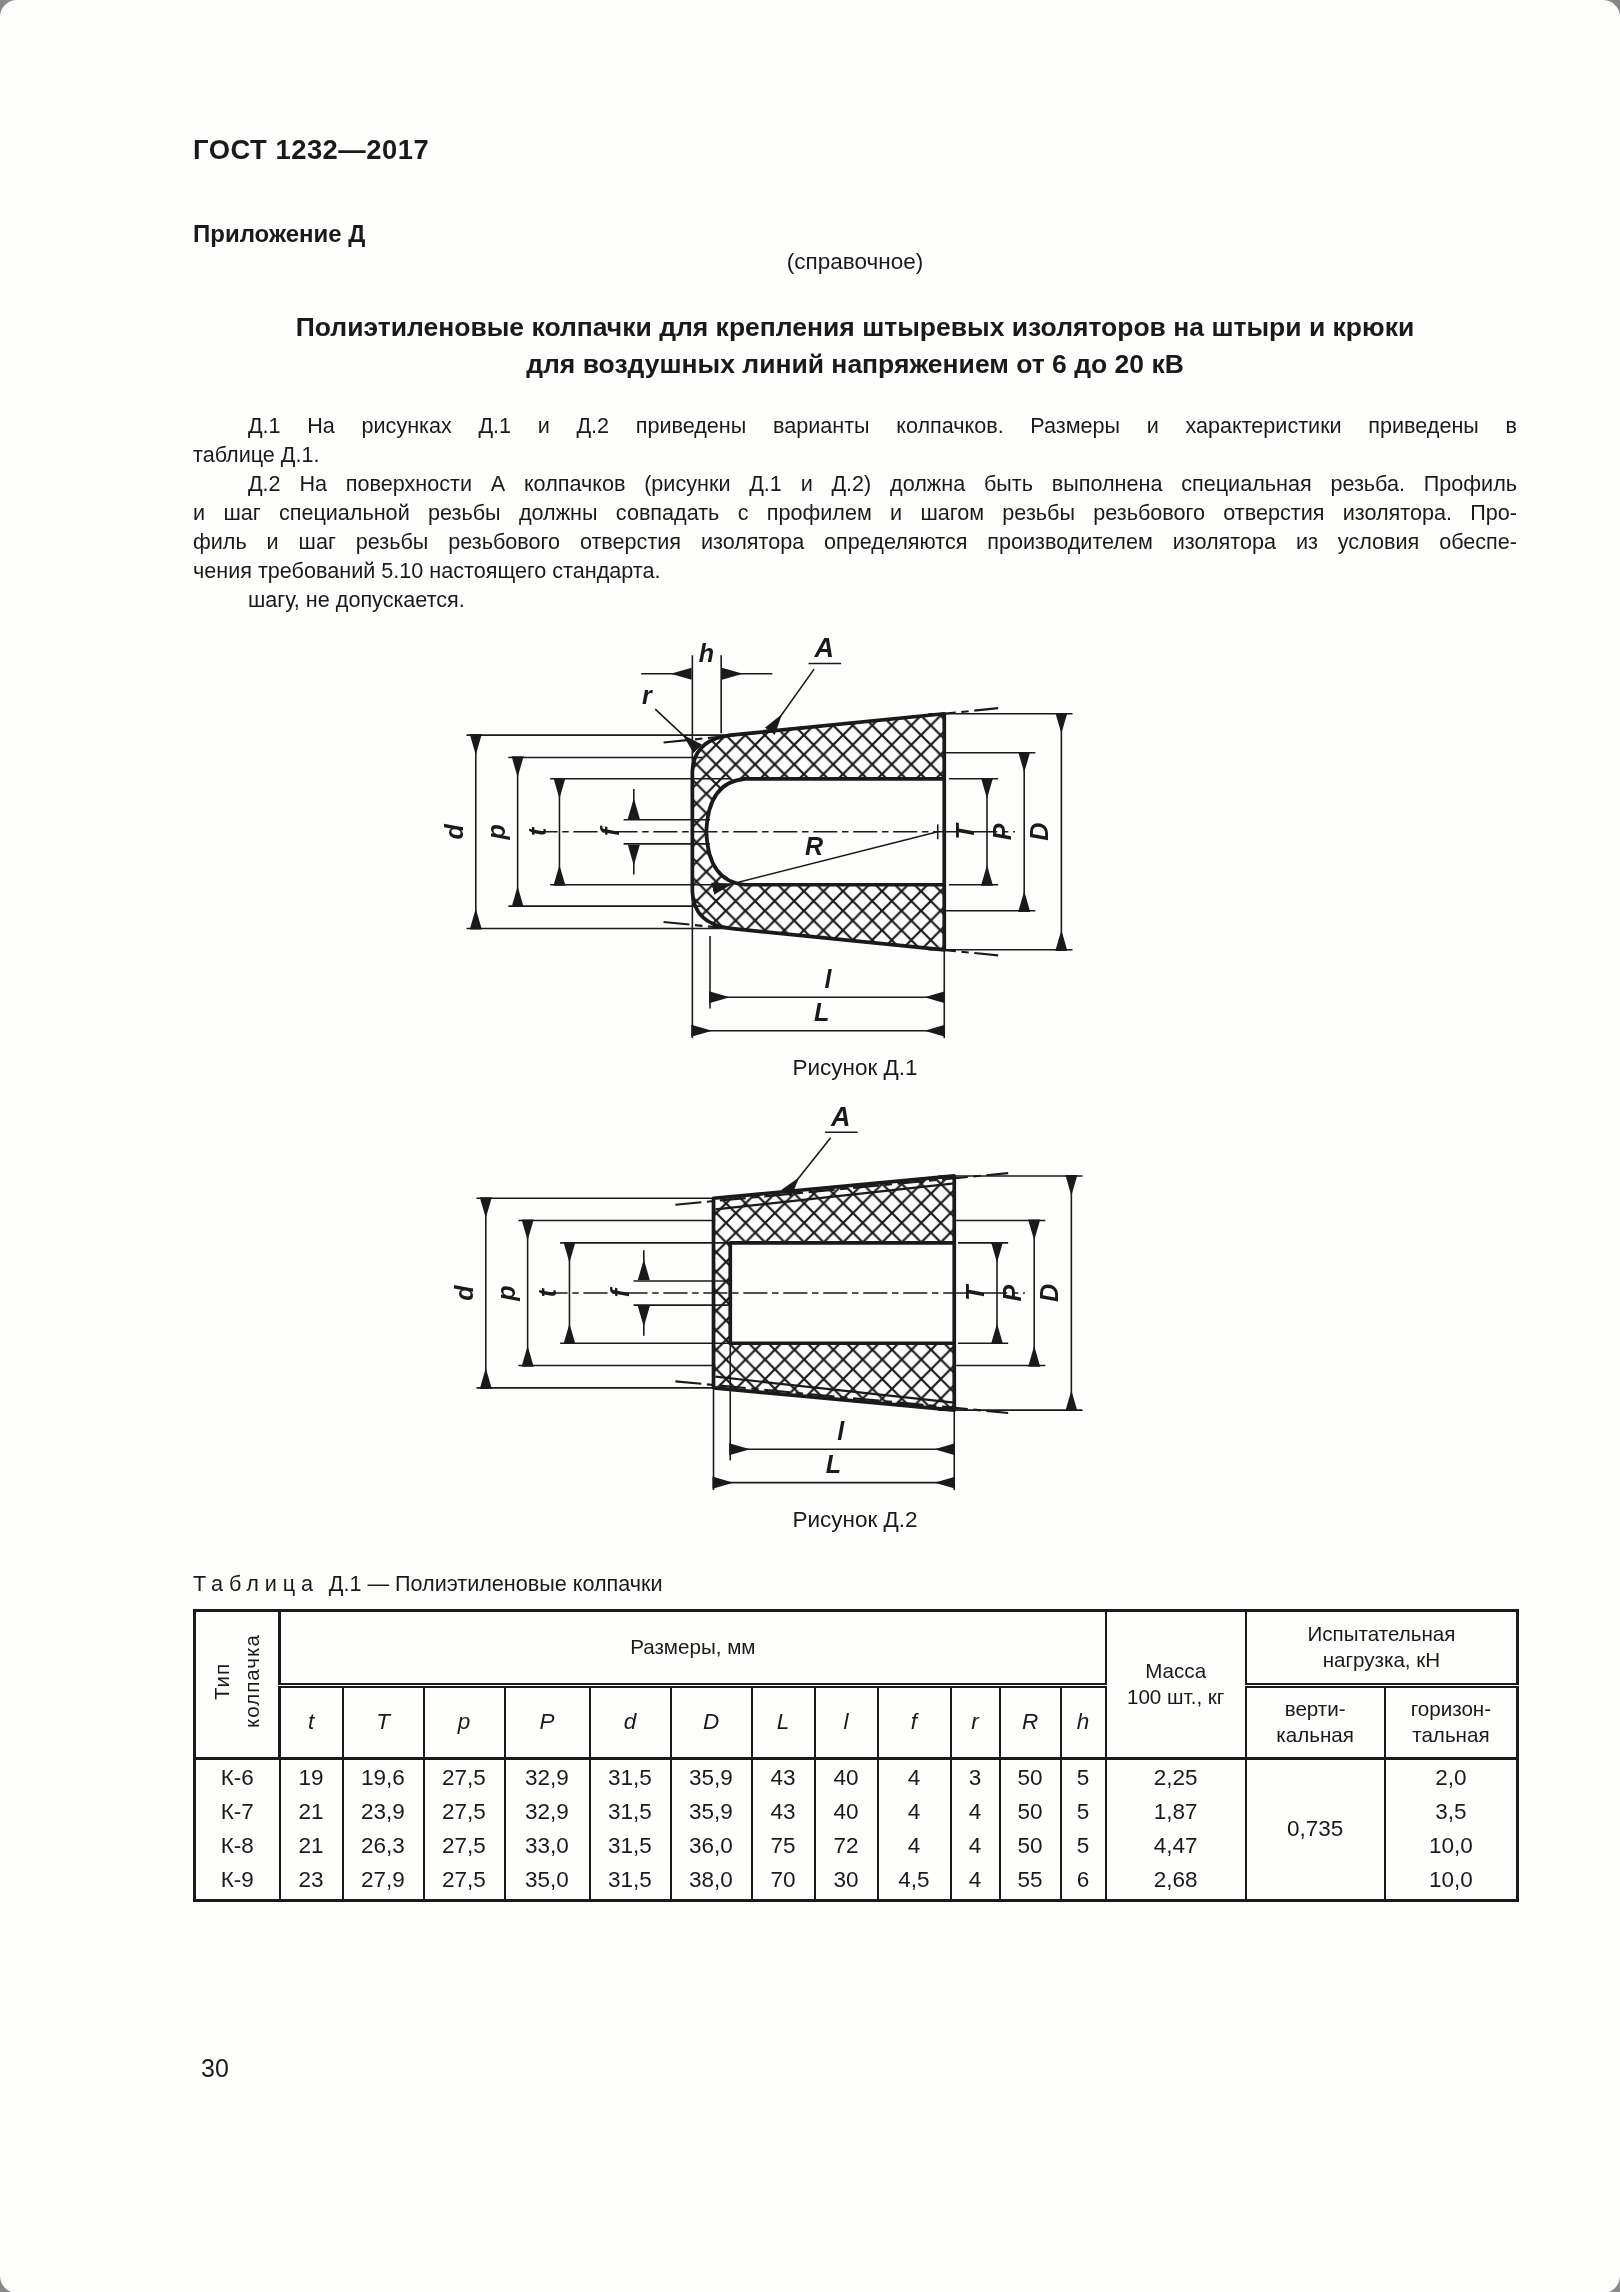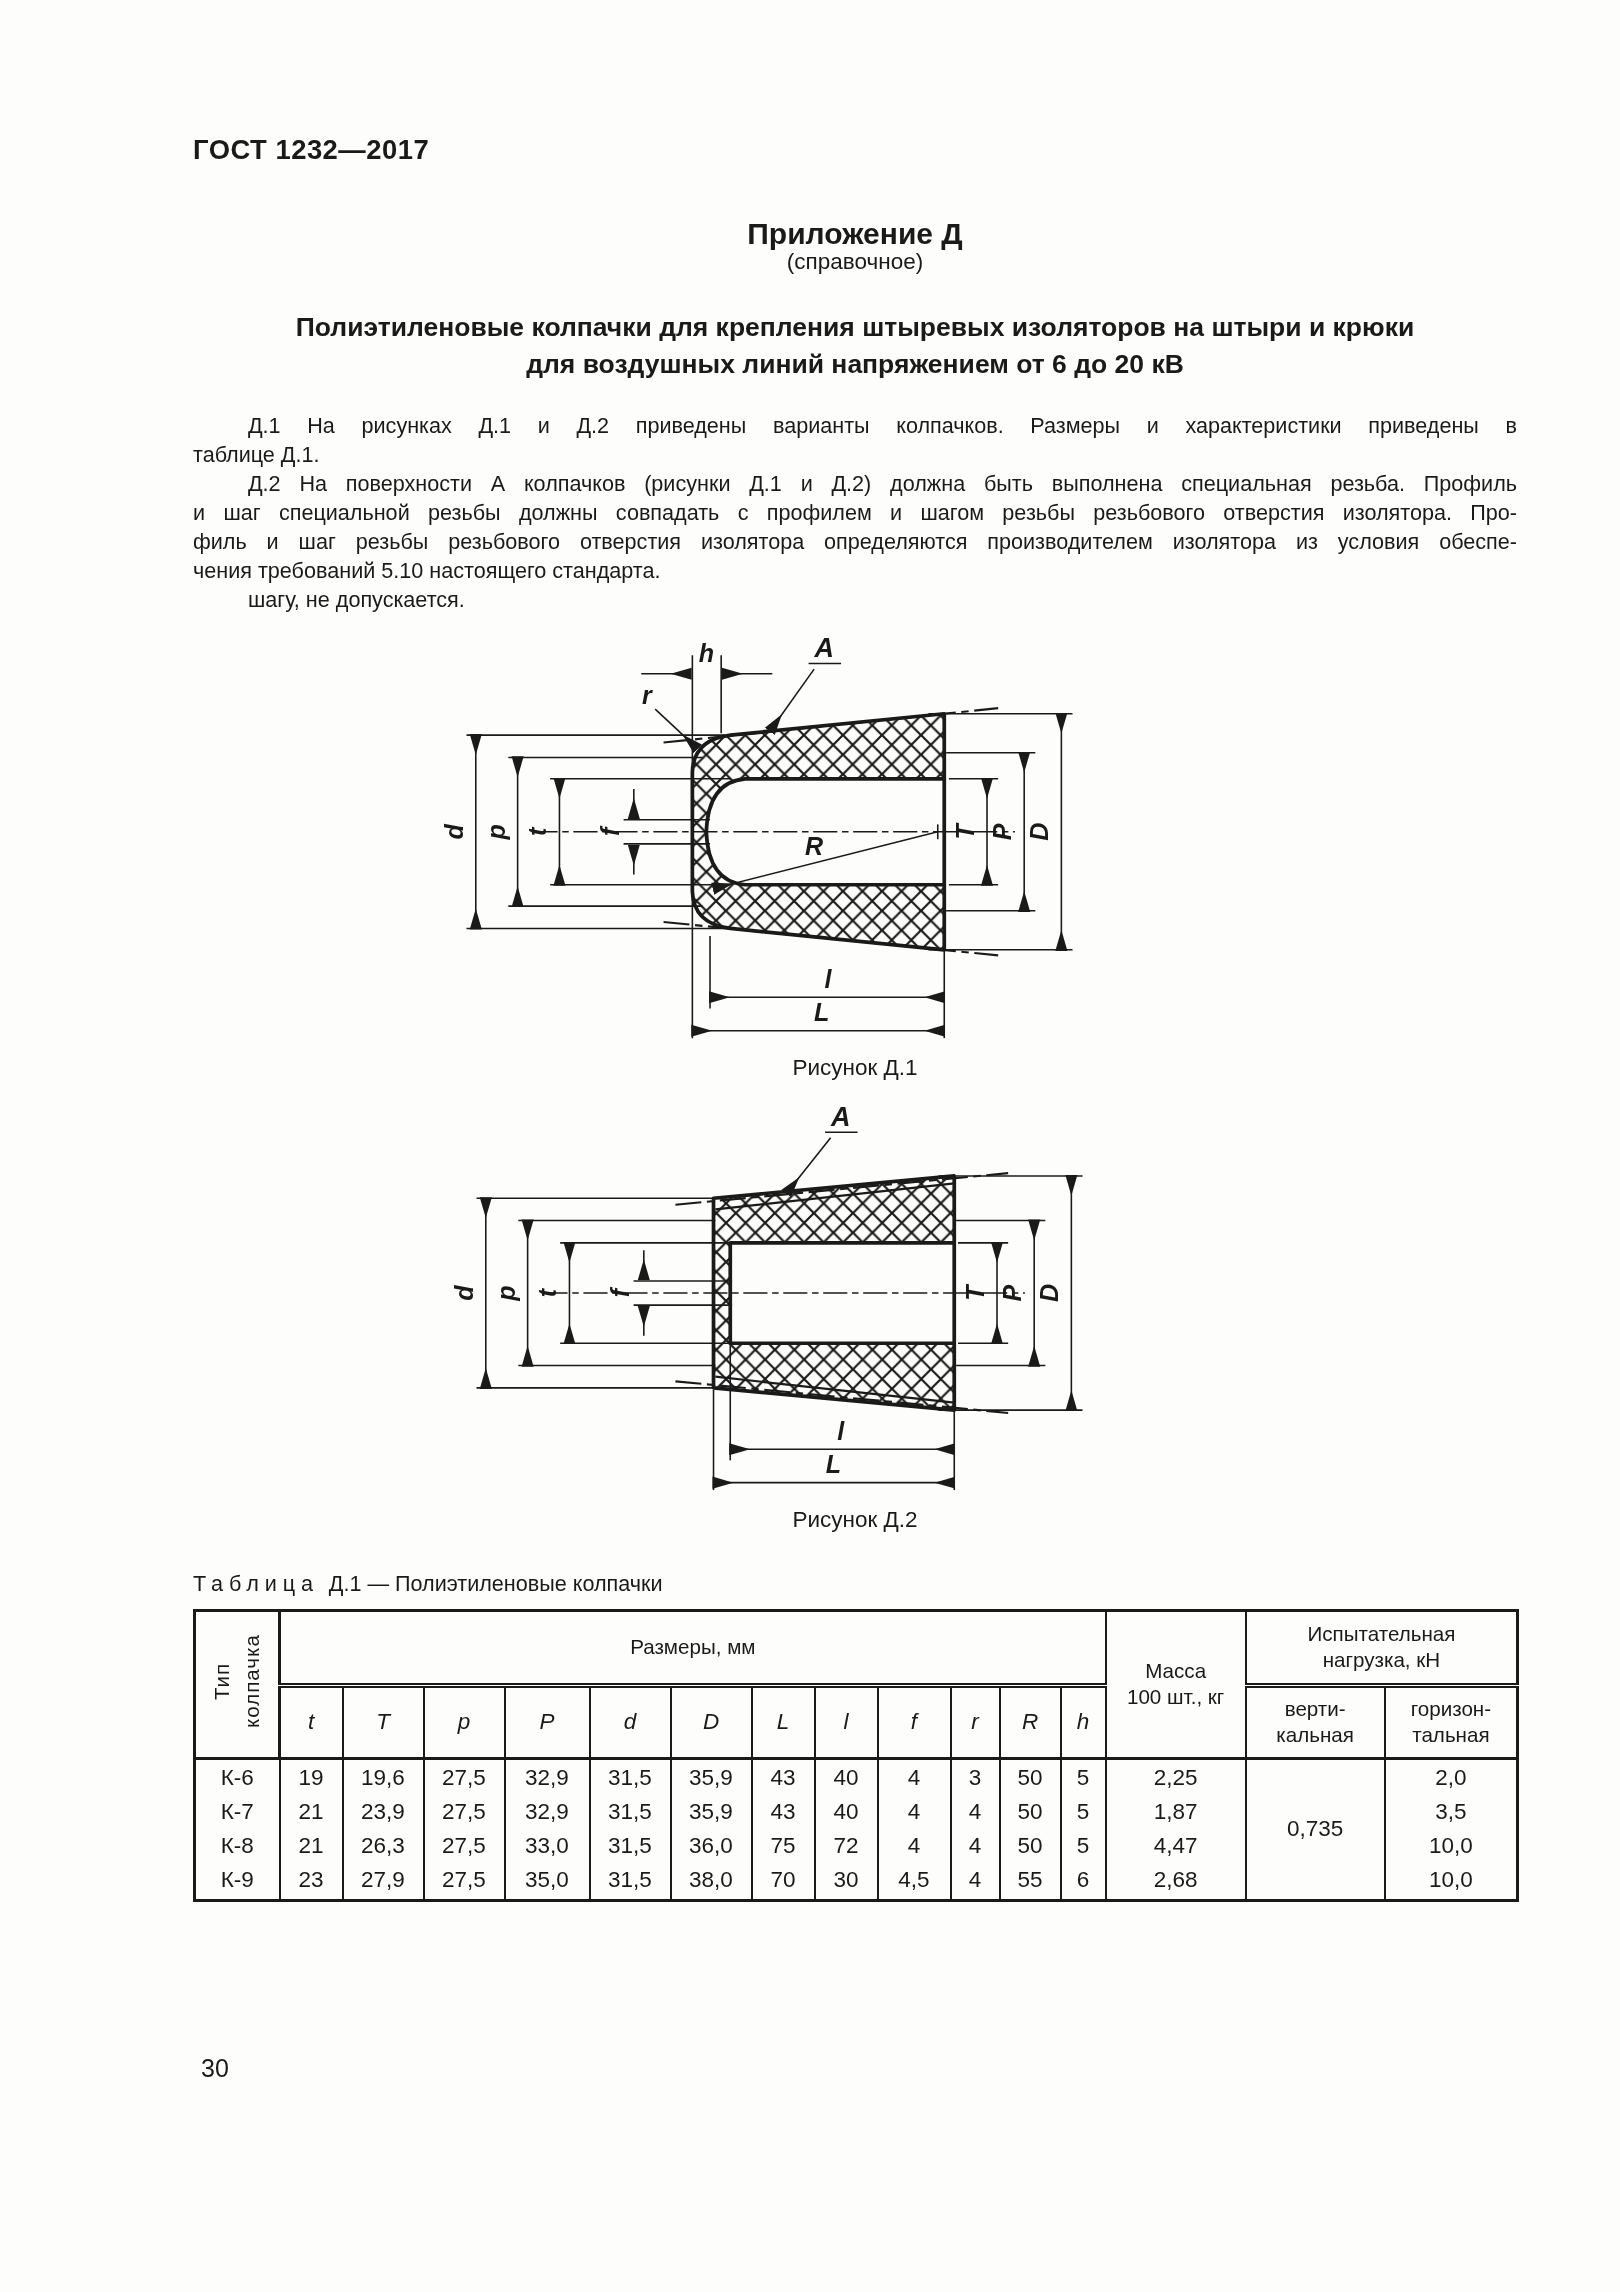--- a/index.html
+++ b/index.html
@@ -1,24 +1,25 @@
 <!DOCTYPE html>
 <html><head>
 <meta charset="utf-8">
 <style>
   html,body { margin:0; padding:0; background:#888; }
   .page {
     position:relative; width:1620px; height:2293px; margin:0 auto;
     background:#fdfdfc; color:#1a1a1a;
     font-family:"Liberation Sans", sans-serif;
     overflow:hidden;
+    border-radius:17px;
   }
   .doc-header { position:absolute; left:193px; top:134px; font-size:27.4px; font-weight:bold; letter-spacing:0.5px; }
   .content { position:absolute; left:193px; top:220px; width:1324px; }
-  .appendix-label { text-align:center; font-size:30px; font-weight:bold; line-height:28px; }
+  .appendix-label { font-size:24px; font-weight:bold; line-height:28px; }
   .appendix-note  { text-align:center; font-size:22.5px; font-weight:normal; line-height:28px; }
   .doc-title { margin-top:33px; text-align:center; font-size:26.5px; font-weight:bold; line-height:37px; }
   .para { margin-top:28px; font-size:21.6px; line-height:29px; }
   .para .ln { text-align:justify; text-align-last:justify; }
   .para .ln:first-child { text-indent:55px; }
   .para .ln:last-child { text-align-last:auto; }
   .para + .para { margin-top:0; }
   .figure { margin-top:3.9px; }
   .figure svg { display:block; }
   #fig1 svg { margin-left:201px; }

